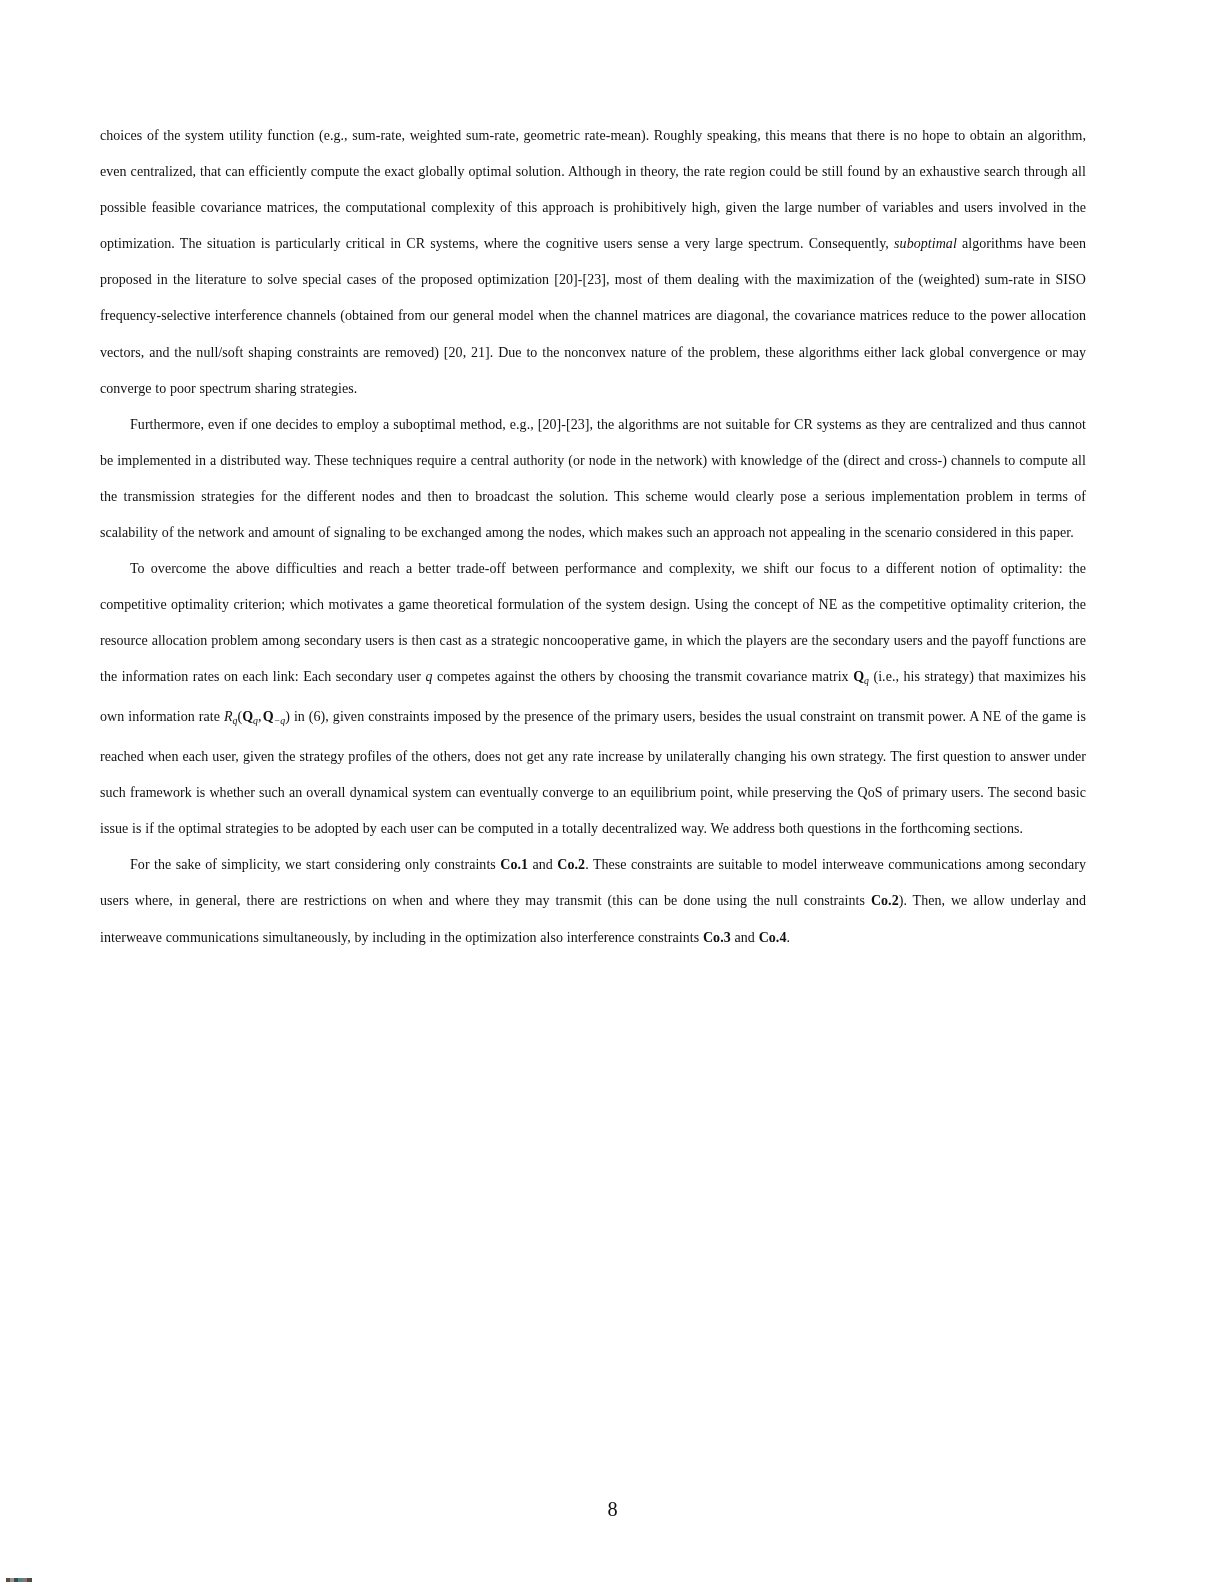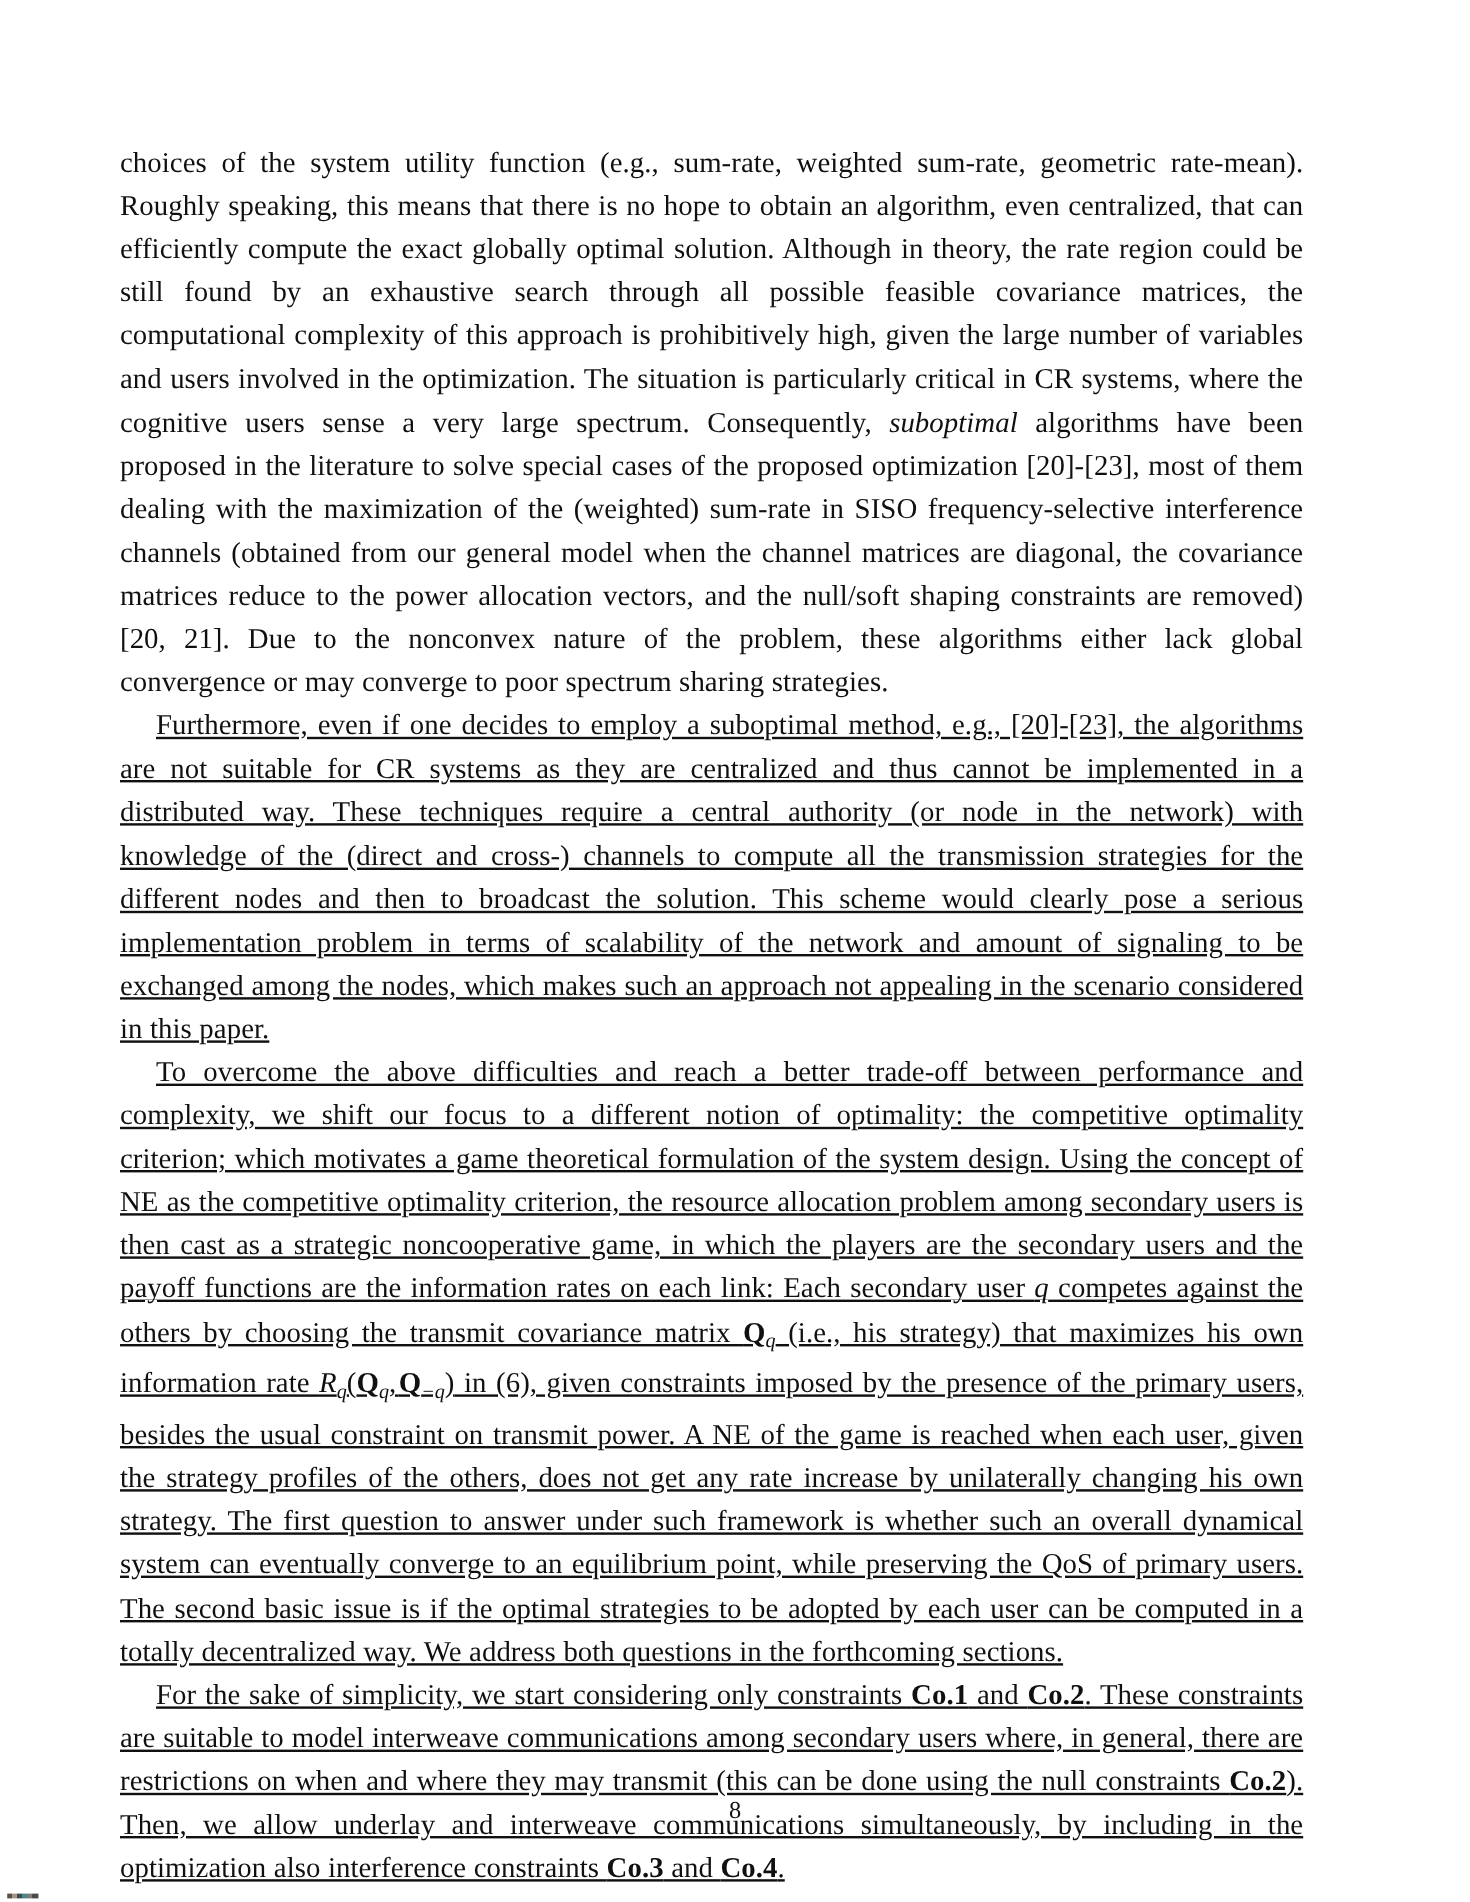--- a/index.html
+++ b/index.html
@@ -29,30 +29,29 @@
     left: 100px;
     top: 118px;
     width: 986px;
   }
 
   p.para {
     margin: 0;
     padding: 0;
     text-align: justify;
     text-justify: inter-word;
-    font-size: 24px;
+    font-size: 14px;
     line-height: 36.1px;
     letter-spacing: 0.05px;
     word-spacing: 0.2px;
     -webkit-hyphens: none;
     hyphens: none;
   }
   p.para + p.para {
     text-indent: 30px;
-    text-decoration: underline;
   }
 
   .it { font-style: italic; }
   .bf { font-weight: bold; }
 
   
   .math {
     font-family: "Liberation Serif", "DejaVu Serif", serif;
     white-space: nowrap;
   }

